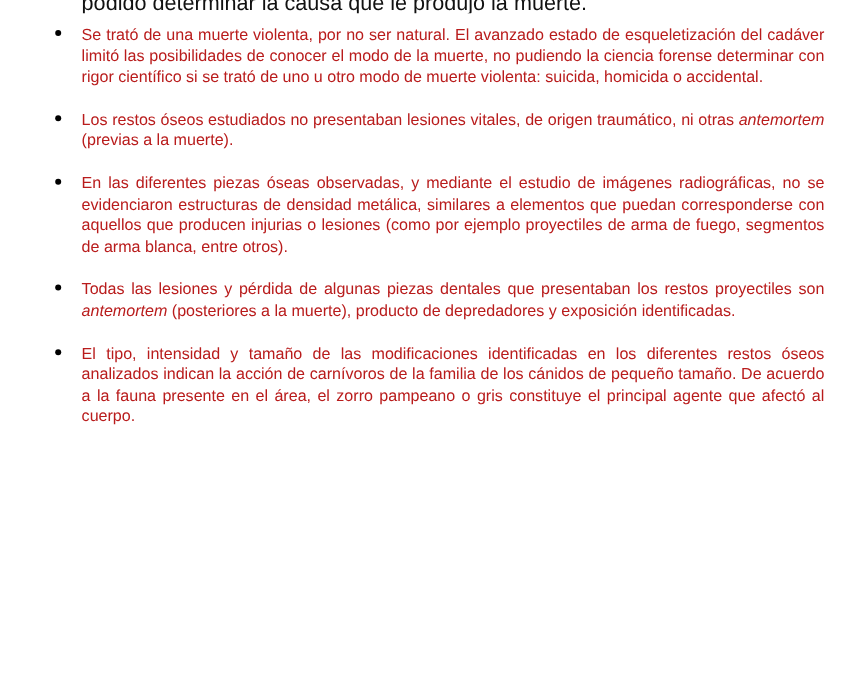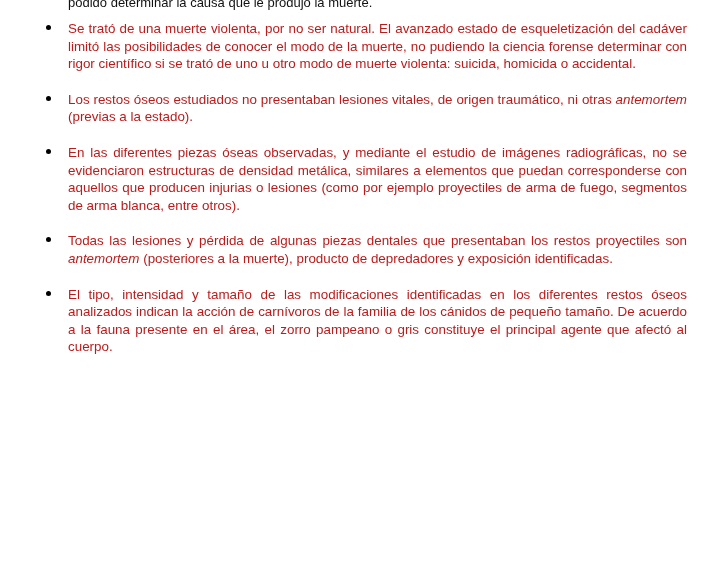--- a/index.html
+++ b/index.html
@@ -22,21 +22,21 @@
     box-sizing: border-box;
     padding: 0 18px 0 24px;
   }
   .clipped-line {
     position: absolute;
     top: 0;
     left: 24px;
     right: 18px;
     height: 11px;
     overflow: hidden;
-    font-size: 13px;
+    font-size: 18px;
     line-height: 17px;
     color: #111;
     white-space: nowrap;
   }
   .clipped-line .inner {
     display: block;
     margin-top: -6px;
     padding-left: 44px;
   }
   .list {
@@ -90,21 +90,21 @@
 
   <ul class="list">
 
     <li class="item">
       <span class="bullet"></span>
       <span class="para">Se trató de una muerte violenta, por no ser natural. El avanzado estado de esqueletización del cadáver limitó las posibilidades de conocer el modo de la muerte, no pudiendo la ciencia forense determinar con rigor científico si se trató de uno u otro modo de muerte violenta: suicida, homicida o accidental.</span>
     </li>
 
     <li class="item">
       <span class="bullet"></span>
-      <span class="para"><span>Los restos óseos estudiados no presentaban lesiones vitales, de origen traumático, ni otras </span><i>antemortem</i><span> (previas a la estado).</span></span>
+      <span class="para"><span>Los restos óseos estudiados no presentaban lesiones vitales, de origen traumático, ni otras </span><i>antemortem</i><span> (previas a la muerte).</span></span>
     </li>
 
     <li class="item">
       <span class="bullet"></span>
       <span class="para">En las diferentes piezas óseas observadas, y mediante el estudio de imágenes radiográficas, no se evidenciaron estructuras de densidad metálica, similares a elementos que puedan corresponderse con aquellos que producen injurias o lesiones (como por ejemplo proyectiles de arma de fuego, segmentos de arma blanca, entre otros).</span>
     </li>
 
 
 
     <li class="item">

